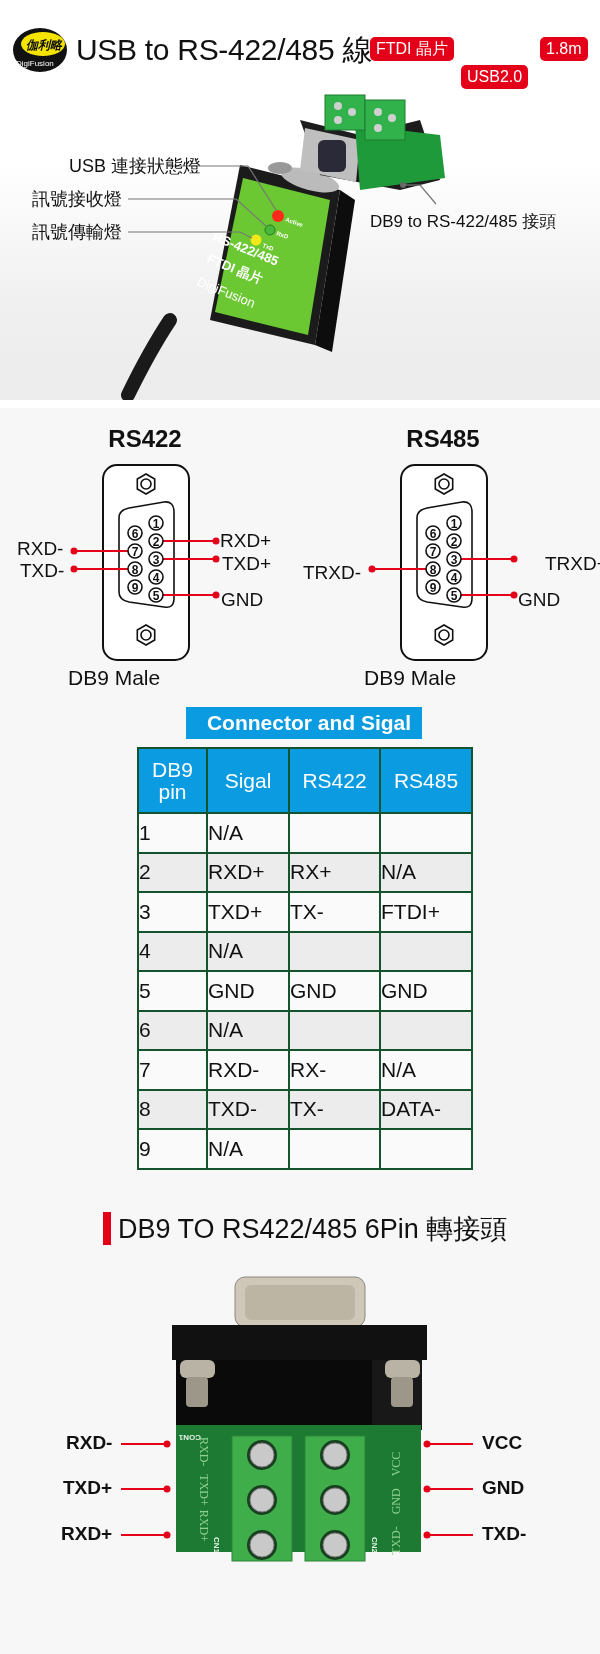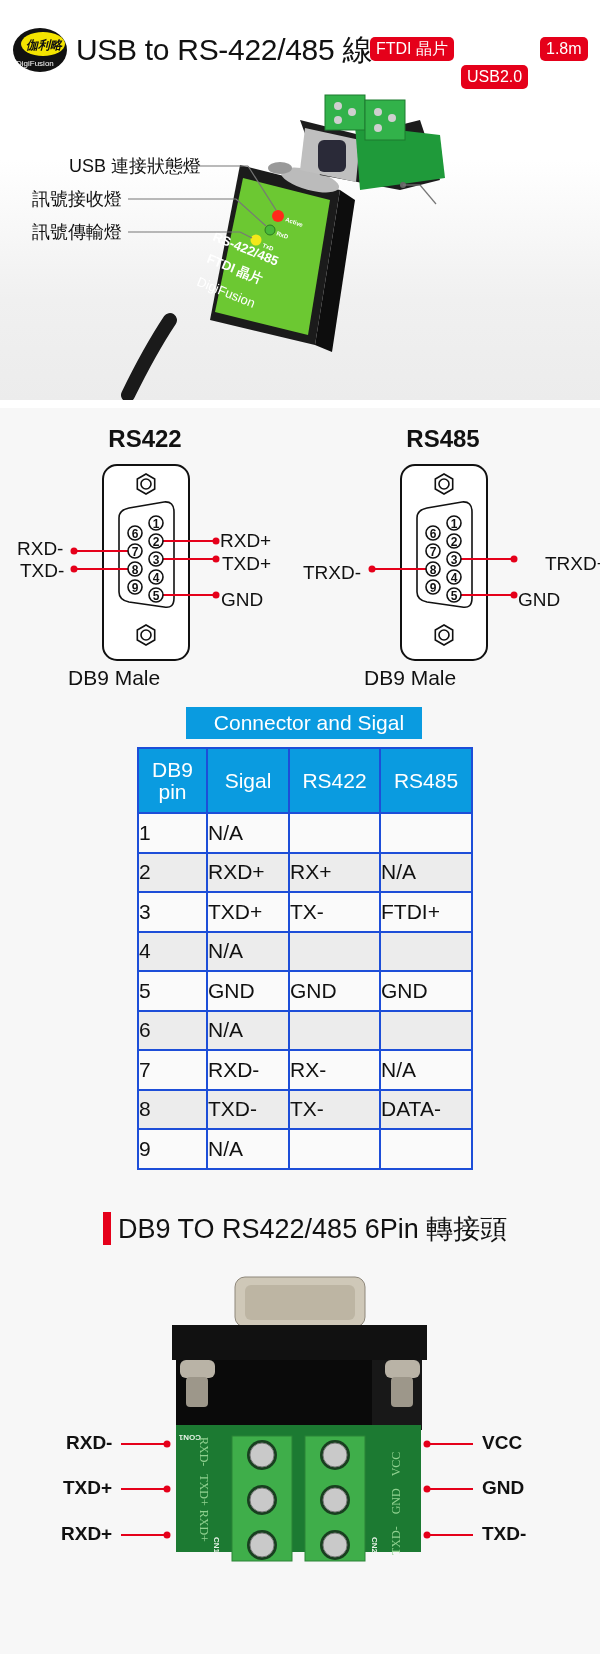--- a/index.html
+++ b/index.html
@@ -21,23 +21,23 @@
   .callout { position: absolute; font-size: 18px; white-space: nowrap; color: #111; }
   #hero-art { position: absolute; left: 0; top: 0; }
 
   
   .diag-title { position: absolute; font-size: 24px; font-weight: bold; text-align: center; width: 160px; }
   .diag-caption { position: absolute; font-size: 21px; text-align: left; width: 160px; }
   .sig-label { position: absolute; font-size: 19px; white-space: nowrap; }
 
   
   #table-title { position: absolute; left: 186px; top: 707px; width: 236px; height: 32px; background: #0a9be0;
-    color: #fff; font-size: 21px; font-weight: normal; text-align: center; line-height: 32px; padding-left: 10px; }
+    color: #fff; font-size: 21px; font-weight: bold; text-align: center; line-height: 32px; padding-left: 10px; }
   #pin-table { position: absolute; left: 137px; top: 747px; border-collapse: collapse; }
-  #pin-table th, #pin-table td { border: 2px solid #1d4ed8; font-size: 21px; }
+  #pin-table th, #pin-table td { border: 2px solid #14532d; font-size: 21px; }
   #pin-table th { background: #0a9be0; color: #fff; font-weight: normal; height: 65px; line-height: 22px; }
   #pin-table td { height: 39.5px; color: #111; }
   #pin-table tr.odd td { background: #fafafa; }
   #pin-table tr.even td { background: #ececec; }
   .c0 { width: 69px; } .c1 { width: 82px; } .c2 { width: 91px; } .c3 { width: 92px; }
 
   
   #adapter-title-bar { position: absolute; left: 103px; top: 1212px; width: 8px; height: 33px; background: #e5001a; }
   #adapter-title { position: absolute; left: 118px; top: 1211px; font-size: 27px; white-space: nowrap; color: #111; }
   .term-label { position: absolute; font-size: 19px; font-weight: bold; white-space: nowrap; }
@@ -105,20 +105,21 @@
   </svg>
 
   <div id="title">USB to RS-422/485 線</div>
   <div class="badge" id="badge-0">FTDI 晶片</div>
   <div class="badge" id="badge-1">USB2.0</div>
   <div class="badge" id="badge-2">1.8m</div>
 
   <div class="callout" style="left:32px; top:154px;margin-left:37px;">USB 連接狀態燈</div>
   <div class="callout" style="left:32px; top:187px;text-align:right;">訊號接收燈</div>
   <div class="callout" style="left:32px; top:220px;">訊號傳輸燈</div>
+  <div class="callout" style="left:370px; top:210px; font-size:17px;">DB9 to RS-422/485  接頭</div>
 </div>
 <div id="hero-divider"></div>
 
 <div class="diag-title" style="left:65px; top:425px;">RS422</div>
 <div class="diag-title" style="left:363px; top:425px;">RS485</div>
 
 <svg id="diag-svg" width="600" height="260" style="position:absolute; left:0; top:460px;">
     <rect x="103" y="5" width="86" height="195" rx="14" fill="#fff" stroke="#111" stroke-width="2"></rect>
     <polygon points="154.7,29.0 146.0,34.0 137.3,29.0 137.3,19.0 146.0,14.0 154.7,19.0" fill="none" stroke="#111" stroke-width="1.6"></polygon>
     <circle cx="146" cy="24" r="5" fill="none" stroke="#111" stroke-width="1.6"></circle>

